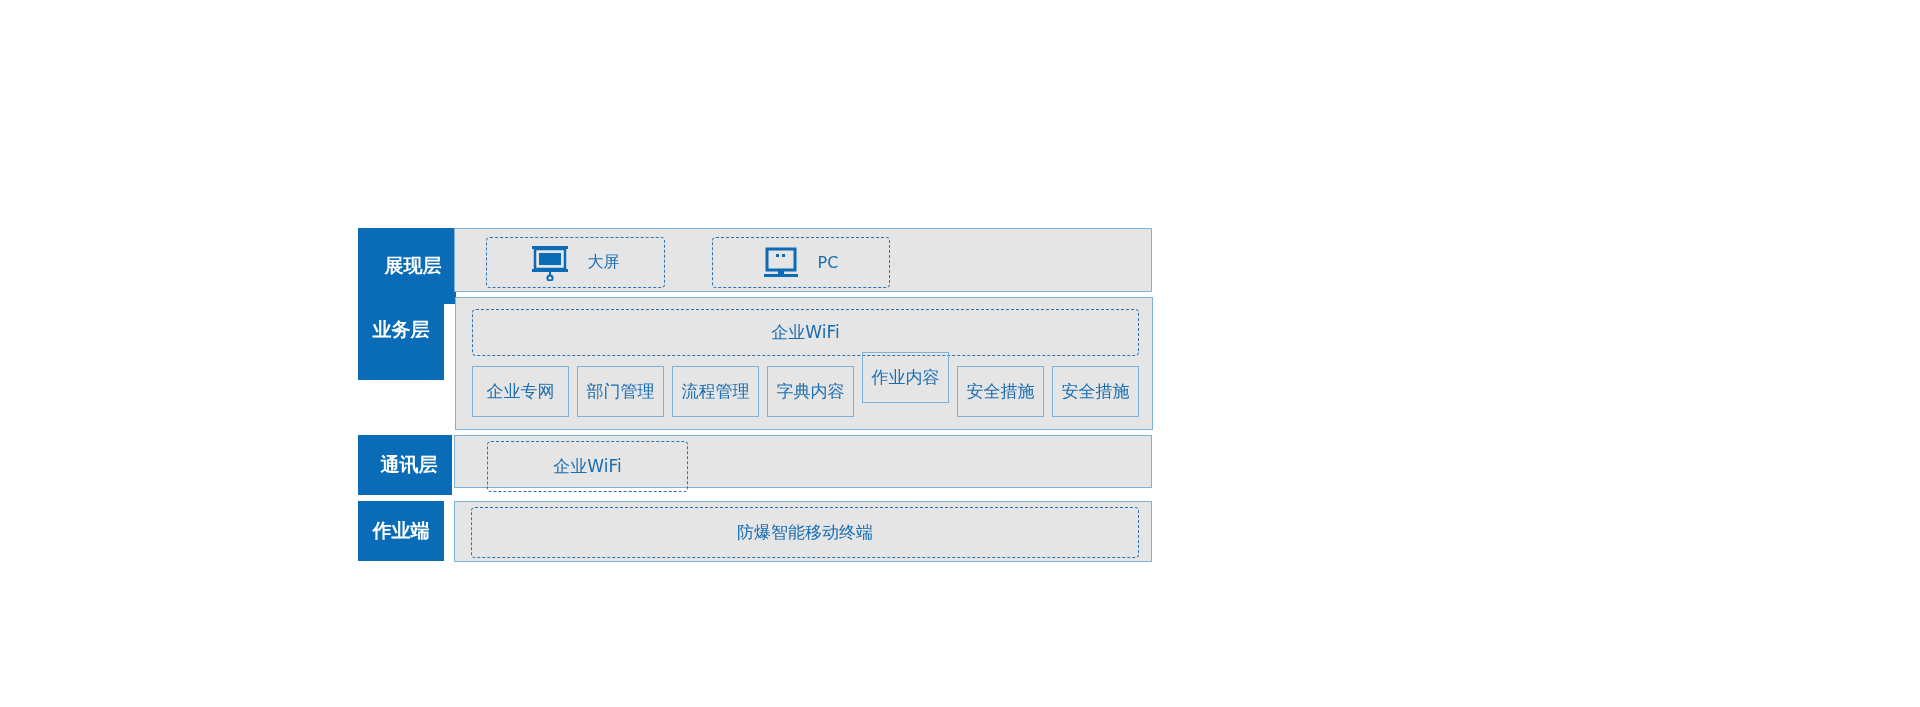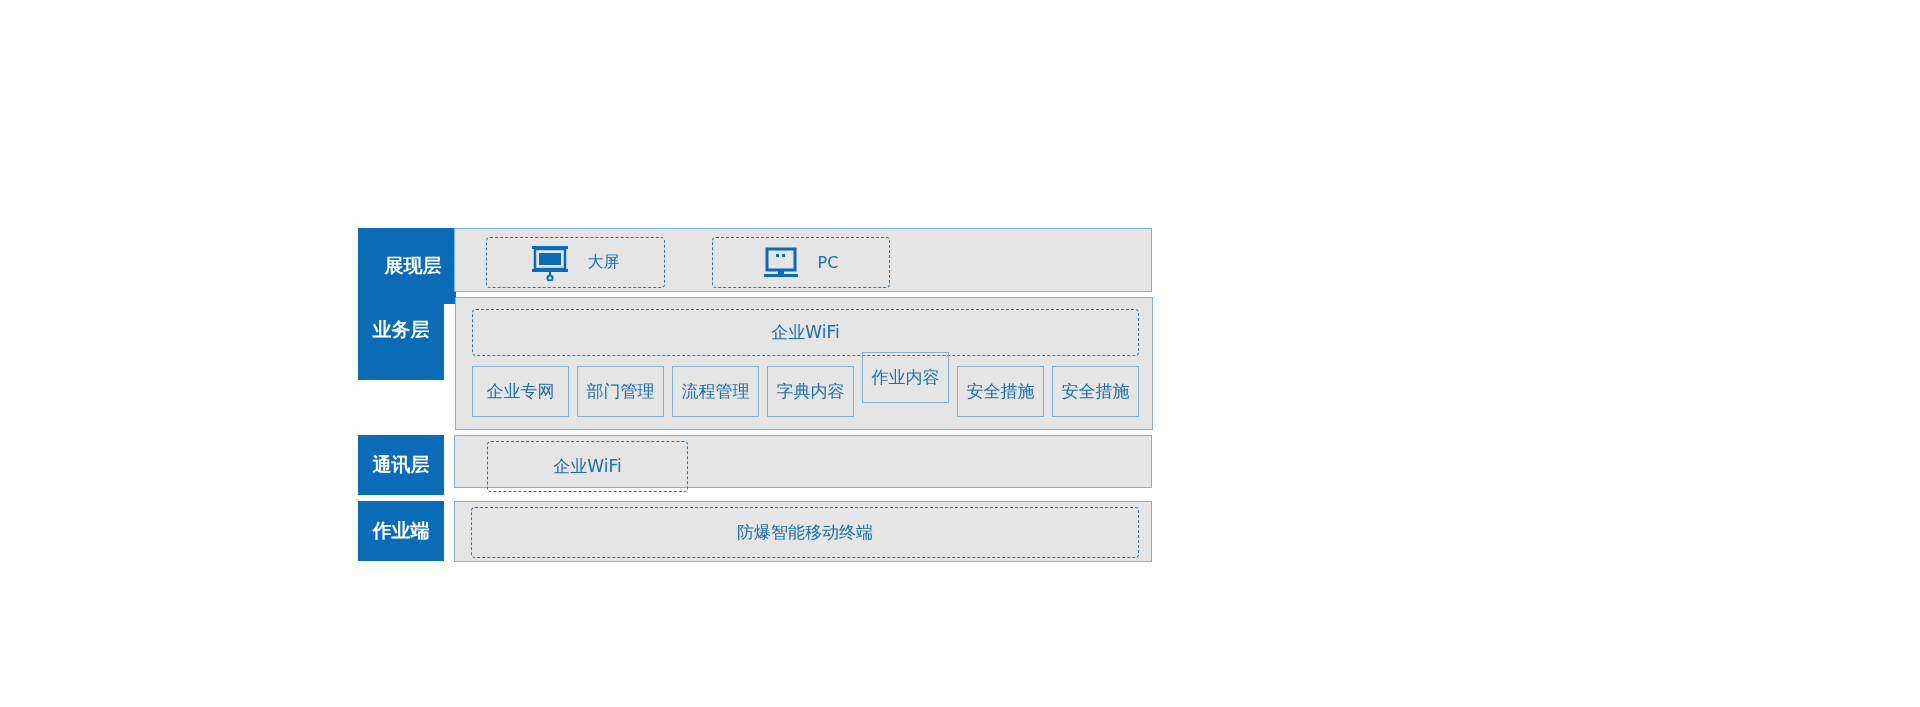--- a/index.html
+++ b/index.html
@@ -72,21 +72,21 @@
   <div class="dash" style="left:16px;top:11px;width:667px;height:47px;">企业WiFi</div>
   <div class="solid" style="left:16px;top:68px;width:97px;height:51px;">企业专网</div>
   <div class="solid" style="left:121px;top:68px;width:87px;height:51px;">部门管理</div>
   <div class="solid" style="left:216px;top:68px;width:87px;height:51px;">流程管理</div>
   <div class="solid" style="left:311px;top:68px;width:87px;height:51px;">字典内容</div>
   <div class="solid" style="left:406px;top:54px;width:87px;height:51px;">作业内容</div>
   <div class="solid" style="left:501px;top:68px;width:87px;height:51px;">安全措施</div>
   <div class="solid" style="left:596px;top:68px;width:87px;height:51px;">安全措施</div>
 </div>
 
-<div class="label" style="top:435px;height:60px;">通讯层</div>
+<div class="label" style="top:435px;height:60px;padding-left:8px;">通讯层</div>
 <div class="panel" style="top:435px;height:53px;">
   <div class="dash" style="left:32px;top:5px;width:201px;height:51px;">企业WiFi</div>
 </div>
 
 <div class="label" style="top:501px;height:60px;">作业端</div>
 <div class="panel" style="top:501px;height:61px;">
   <div class="dash" style="left:16px;top:5px;width:668px;height:51px;">防爆智能移动终端</div>
 </div>
 
 </body></html>

